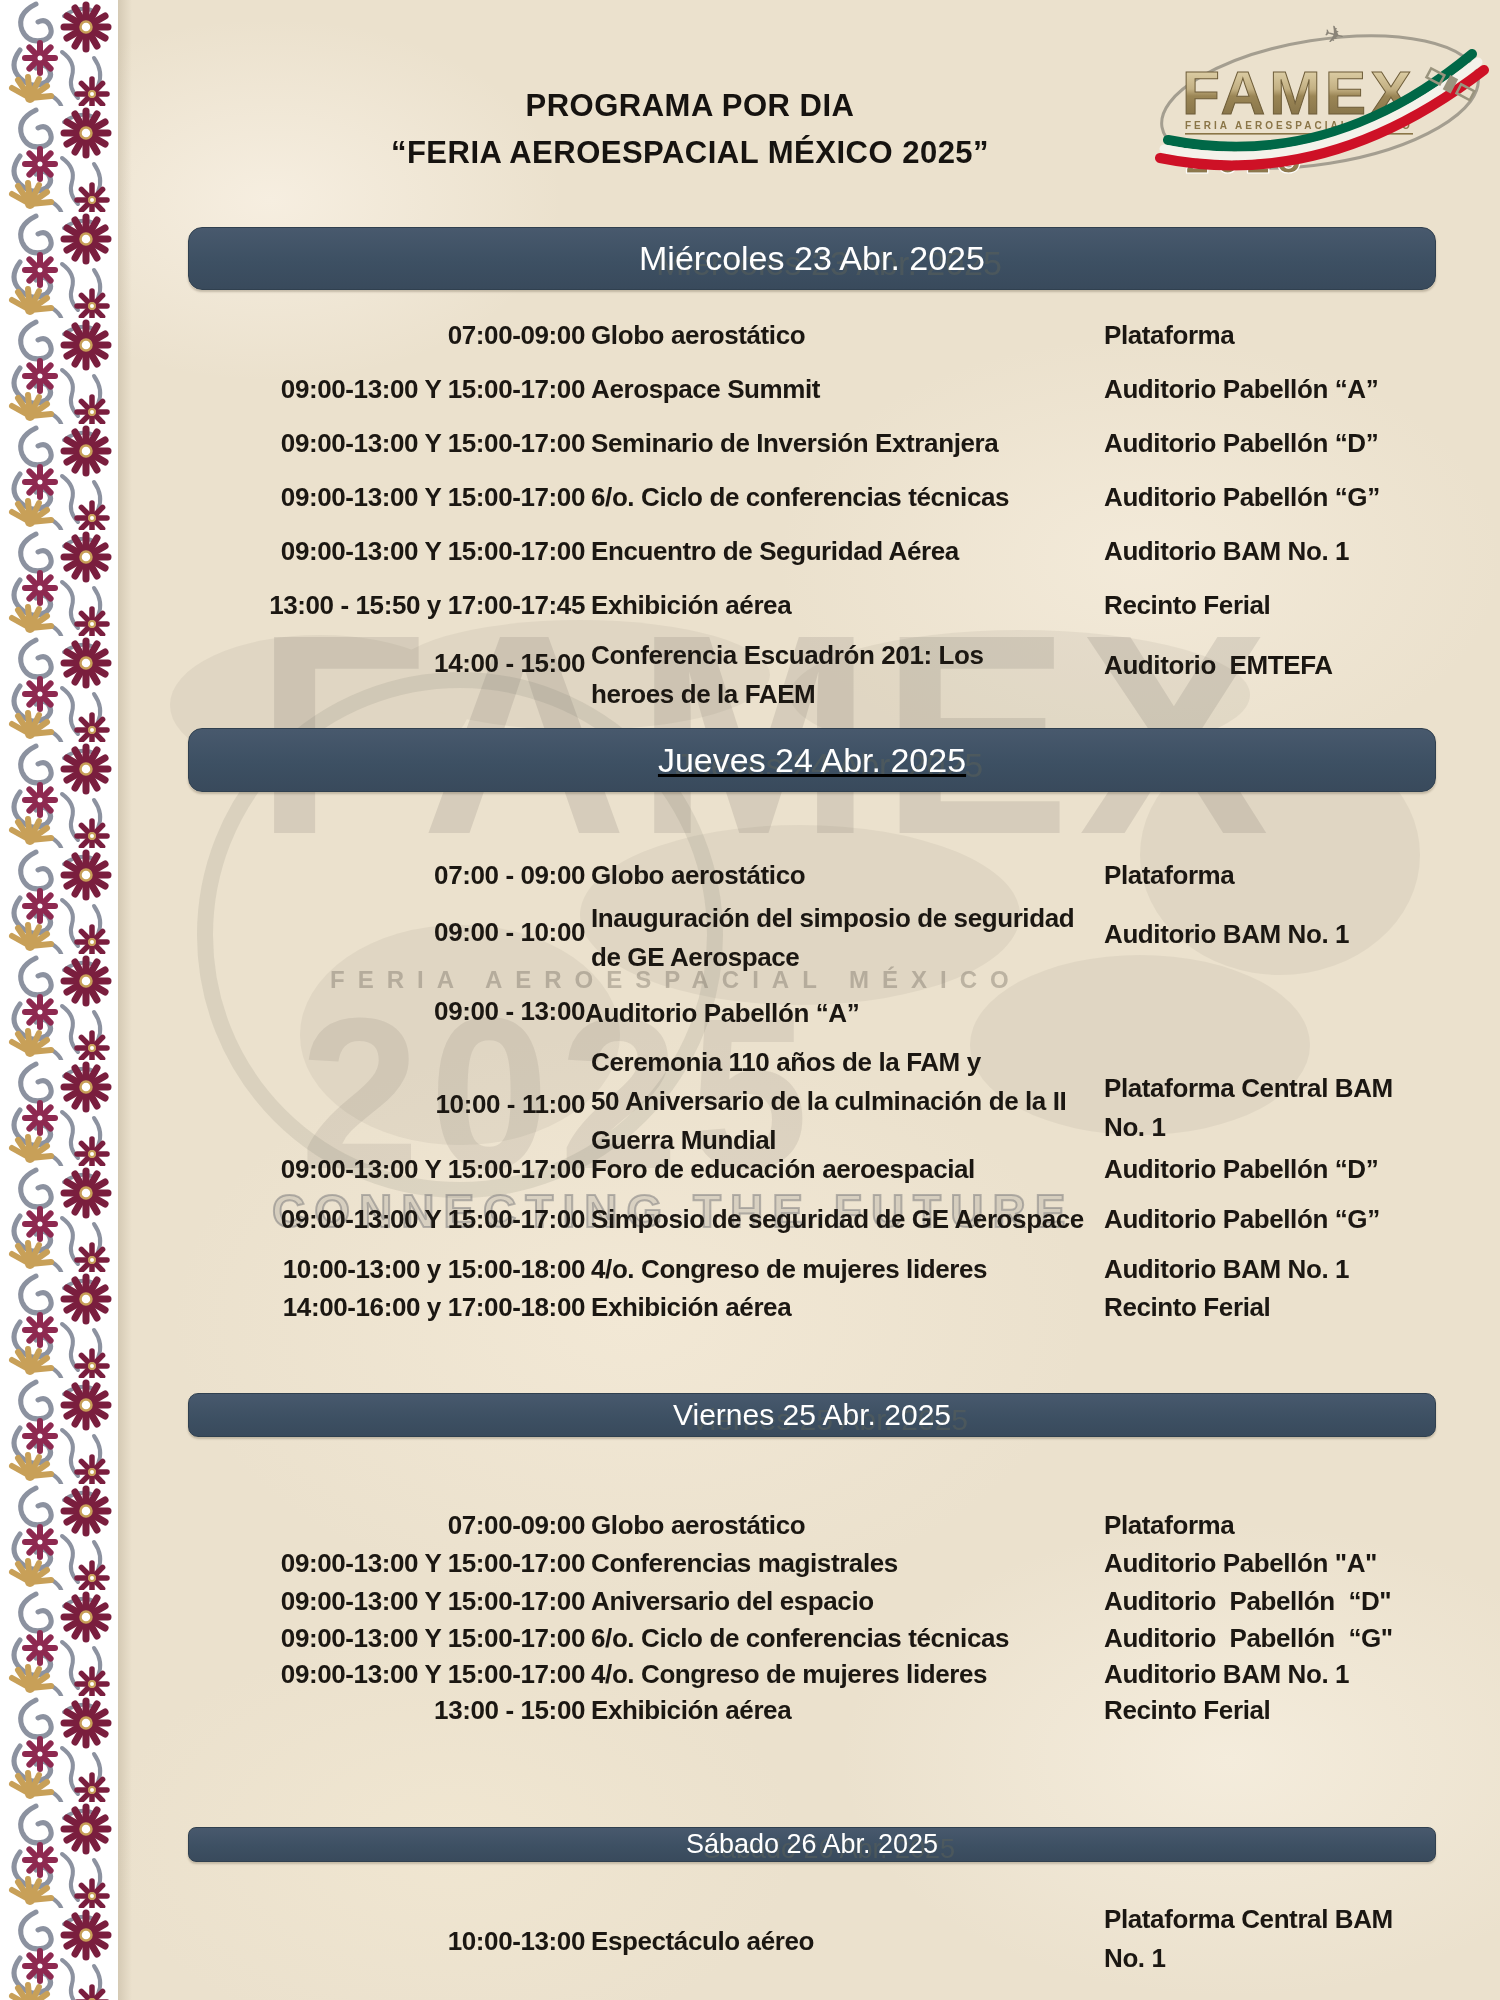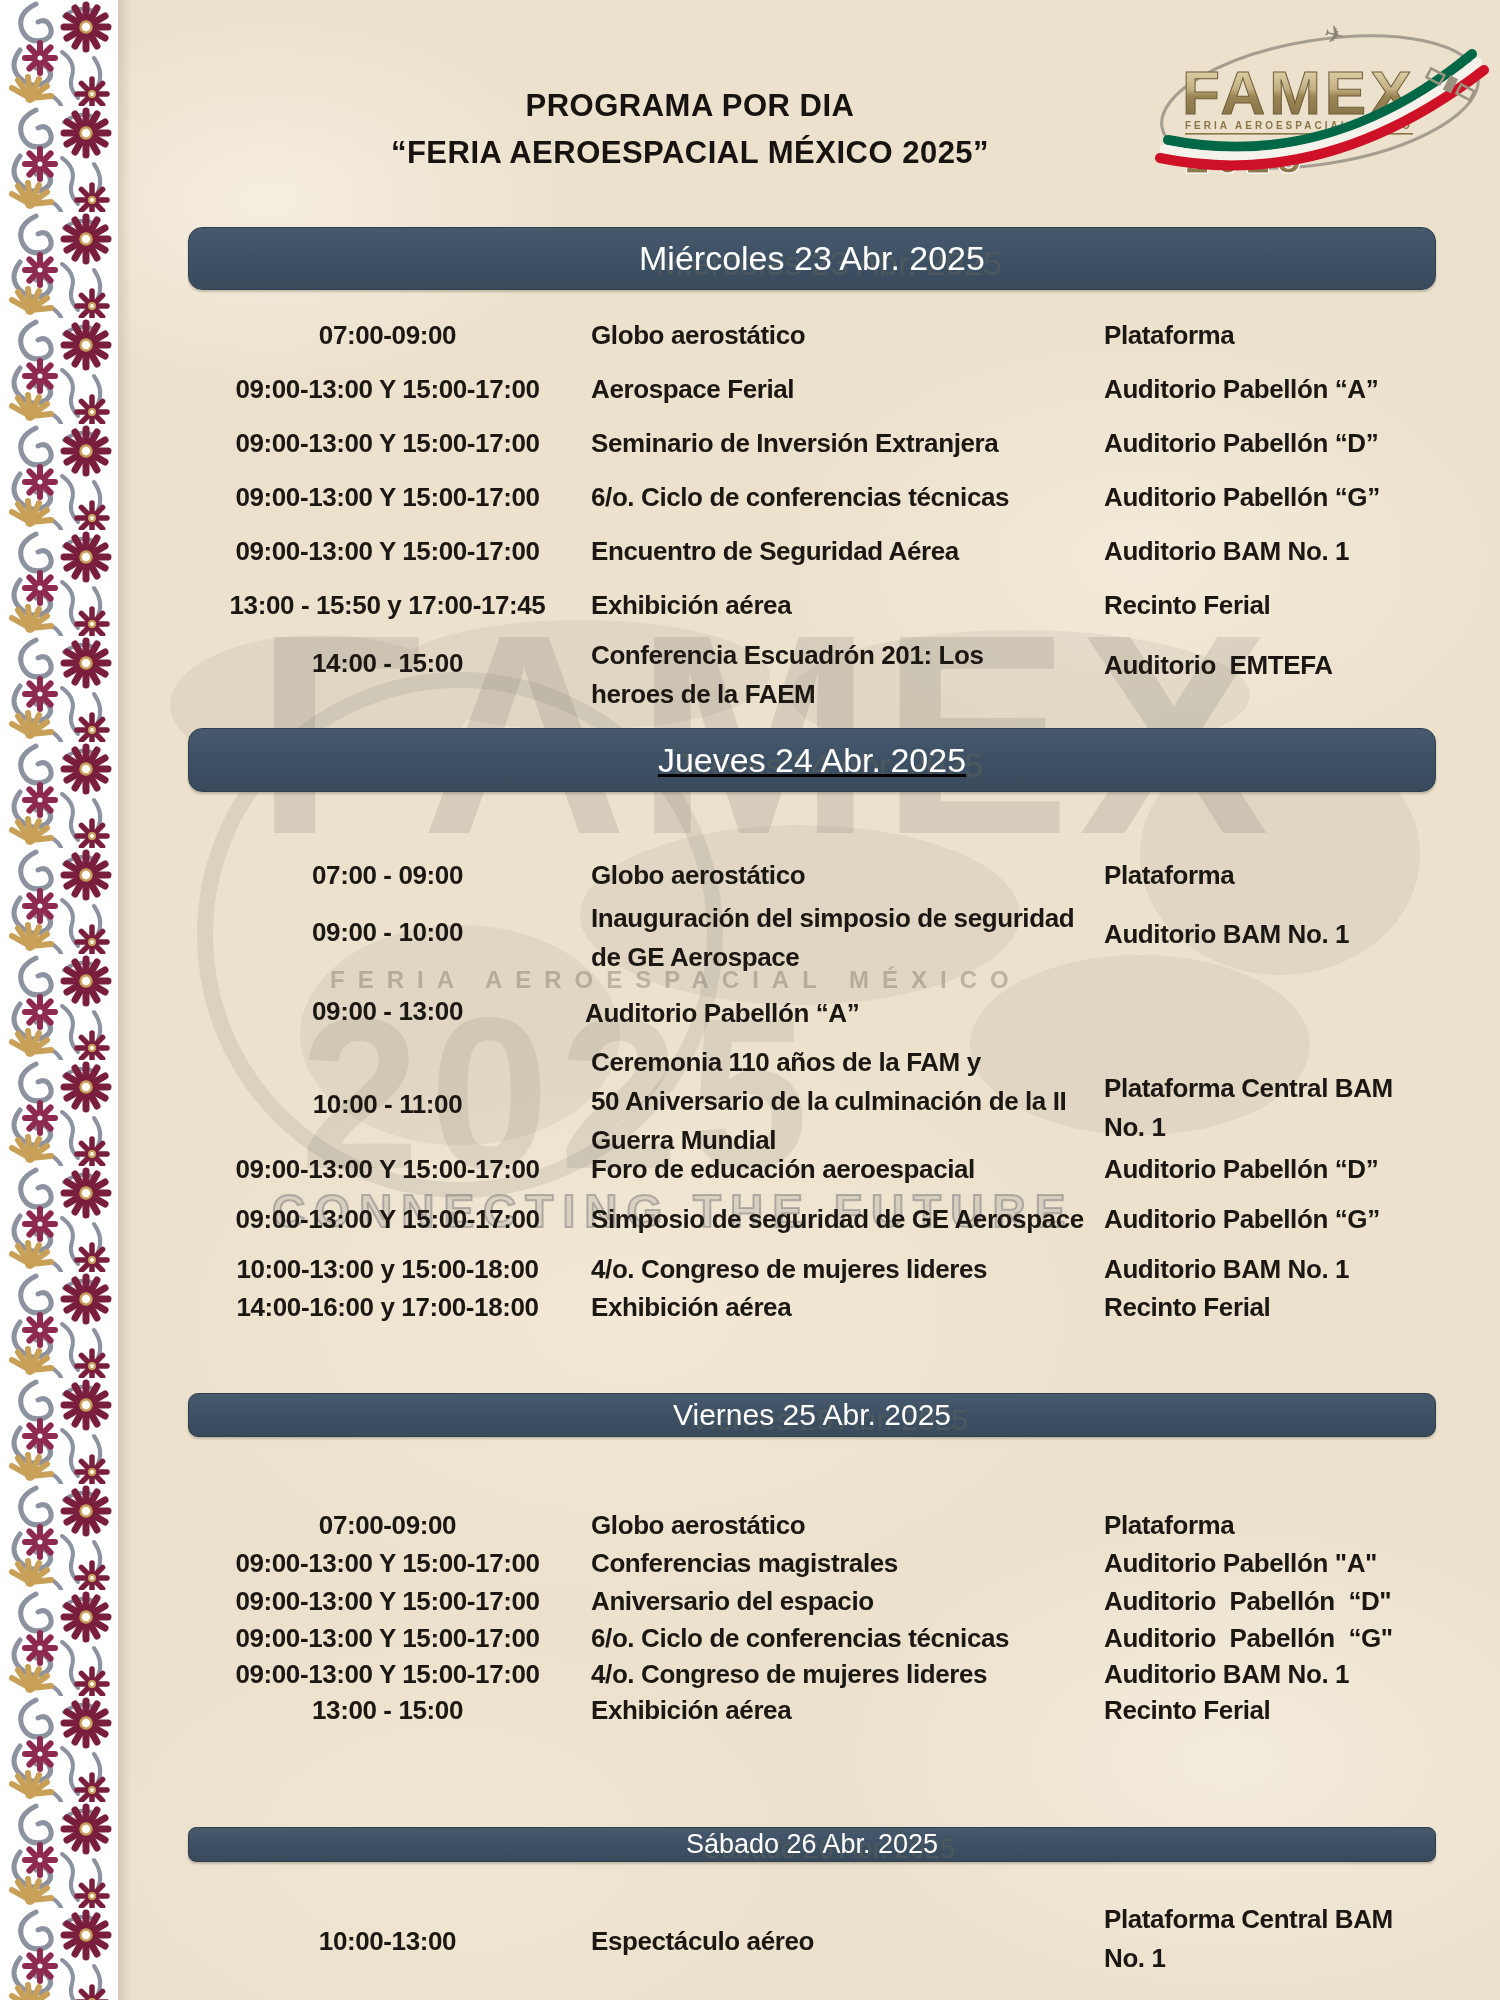--- a/index.html
+++ b/index.html
@@ -40,21 +40,21 @@
   .bar-ghost{position:absolute;left:17px;top:5px;width:100%;color:#59605a;opacity:.55;z-index:0;}
   .bar-label{position:relative;z-index:1;color:#ffffff;font-weight:400;}
   #sec-mie .bar{top:227px;height:61px;border-radius:14px;font-size:34px;line-height:61px;}
   #sec-jue .bar{top:728px;height:62px;border-radius:14px;font-size:34px;line-height:62px;text-decoration:underline;}
   #sec-vie .bar{top:1393px;height:42px;border-radius:10px;font-size:30px;line-height:42px;}
   #sec-sab .bar{top:1827px;height:33px;border-radius:8px;font-size:27px;line-height:33px;}
   
   .row{position:absolute;left:190px;width:1250px;display:flex;align-items:flex-start;
     color:#1b1712;font-weight:700;font-size:26px;line-height:39px;letter-spacing:-0.4px;}
   .col{white-space:pre-wrap;}
-  .col-time{width:395px;text-align:center;}
+  .col-time{width:395px;text-align:right;}
   .col-event{width:513px;padding-left:6px;}
   .col-location{width:336px;}
   #sec-mie .row:nth-child(1){top:316px}#sec-mie .row:nth-child(2){top:370px}
   #sec-mie .row:nth-child(3){top:424px}#sec-mie .row:nth-child(4){top:478px}
   #sec-mie .row:nth-child(5){top:532px}#sec-mie .row:nth-child(6){top:586px}
   #sec-mie .row:nth-child(7){top:636px}
   #sec-mie .row:nth-child(7) .col-time{padding-top:8px}
   #sec-mie .row:nth-child(7) .col-location{padding-top:10px}
   #sec-jue .row:nth-child(1){top:856px}#sec-jue .row:nth-child(2){top:899px}
   #sec-jue .row:nth-child(3){top:972px}#sec-jue .row:nth-child(4){top:1043px}
@@ -134,21 +134,21 @@
       <span class="bar-label">Miércoles 23 Abr. 2025</span>
     </div>
     <div class="rows">
         <div class="row">
           <div class="col col-time">07:00-09:00</div>
           <div class="col col-event">Globo aerostático</div>
           <div class="col col-location">Plataforma</div>
         </div>
         <div class="row">
           <div class="col col-time">09:00-13:00 Y 15:00-17:00</div>
-          <div class="col col-event">Aerospace Ferial</div>
+          <div class="col col-event">Aerospace Summit</div>
           <div class="col col-location">Auditorio Pabellón “A”</div>
         </div>
         <div class="row">
           <div class="col col-time">09:00-13:00 Y 15:00-17:00</div>
           <div class="col col-event">Seminario de Inversión Extranjera</div>
           <div class="col col-location">Auditorio Pabellón “D”</div>
         </div>
         <div class="row">
           <div class="col col-time">09:00-13:00 Y 15:00-17:00</div>
           <div class="col col-event">6/o. Ciclo de conferencias técnicas</div>

